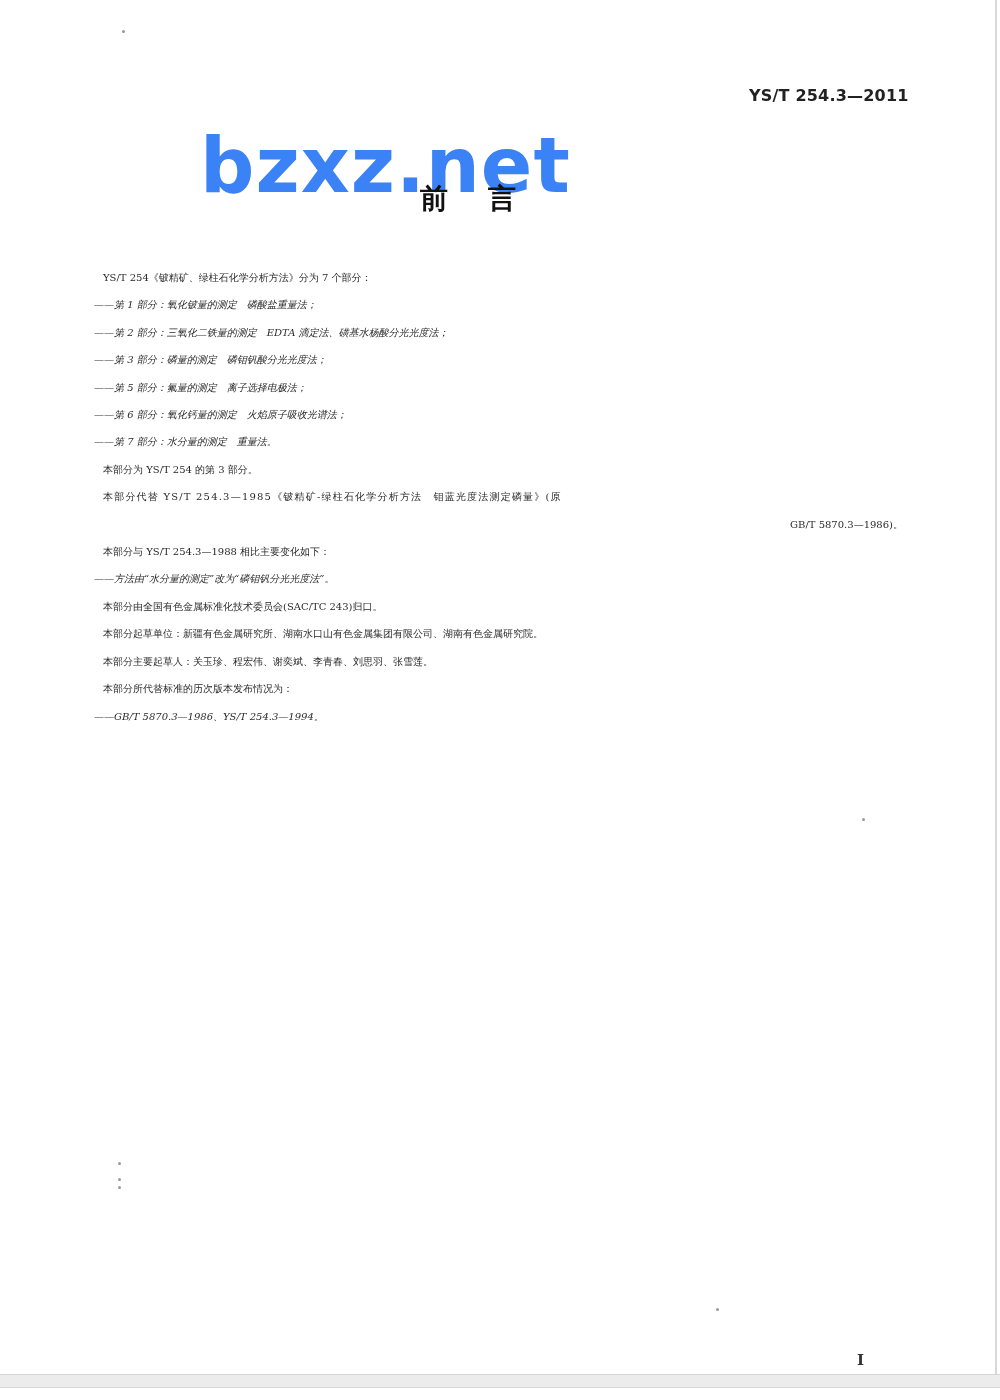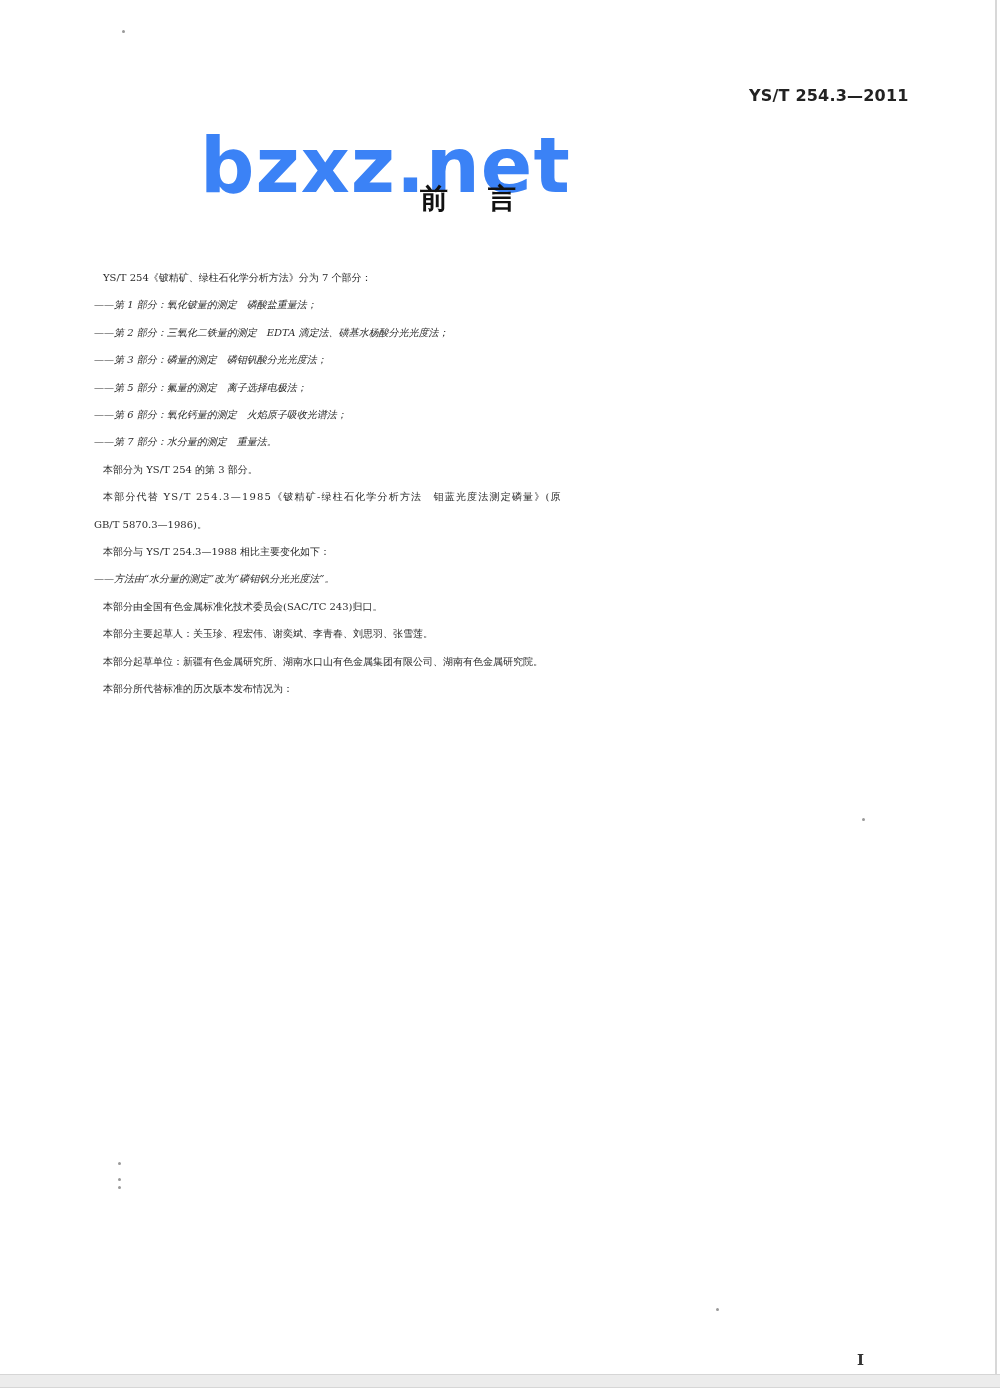--- a/index.html
+++ b/index.html
@@ -31,27 +31,28 @@
 <div class="body-text">
   <div class="line">YS/T 254《铍精矿、绿柱石化学分析方法》分为 7 个部分：</div>
   <div class="line cont">——第 1 部分：氧化铍量的测定　磷酸盐重量法；</div>
   <div class="line cont">——第 2 部分：三氧化二铁量的测定　EDTA 滴定法、磺基水杨酸分光光度法；</div>
   <div class="line cont">——第 3 部分：磷量的测定　磷钼钒酸分光光度法；</div>
   <div class="line cont">——第 5 部分：氟量的测定　离子选择电极法；</div>
   <div class="line cont">——第 6 部分：氧化钙量的测定　火焰原子吸收光谱法；</div>
   <div class="line cont">——第 7 部分：水分量的测定　重量法。</div>
   <div class="line">本部分为 YS/T 254 的第 3 部分。</div>
   <div class="line" style="letter-spacing:1.2px;">本部分代替 YS/T 254.3—1985《铍精矿-绿柱石化学分析方法　钼蓝光度法测定磷量》(原</div>
-  <div class="line" style="margin-left:-9px;">GB/T 5870.3—1986)。</div>
+  <div class="line" style="margin-left:-9px;text-align:right;">GB/T 5870.3—1986)。</div>
   <div class="line">本部分与 YS/T 254.3—1988 相比主要变化如下：</div>
   <div class="line cont">——方法由“水分量的测定”改为“磷钼钒分光光度法”。</div>
   <div class="line">本部分由全国有色金属标准化技术委员会(SAC/TC 243)归口。</div>
+  <div class="line">本部分起草单位：新疆有色金属研究所、湖南水口山有色金属集团有限公司、湖南有色金属研究院。</div>
   <div class="line">本部分主要起草人：关玉珍、程宏伟、谢奕斌、李青春、刘思羽、张雪莲。</div>
-  <div class="line">本部分起草单位：新疆有色金属研究所、湖南水口山有色金属集团有限公司、湖南有色金属研究院。</div>
   <div class="line">本部分所代替标准的历次版本发布情况为：</div>
+  <div class="line cont">——GB/T 5870.3—1986、YS/T 254.3—1994。</div>
 </div>
 
 <div class="dots" style="left:118px;top:1162px;"></div>
 <div class="dots" style="left:118px;top:1178px;"></div>
 <div class="dots" style="left:118px;top:1186px;"></div>
 <div class="dots" style="left:862px;top:818px;"></div>
 <div class="dots" style="left:716px;top:1308px;"></div>
 <div class="dots" style="left:122px;top:30px;"></div>
 
 <div class="page-number">I</div>

